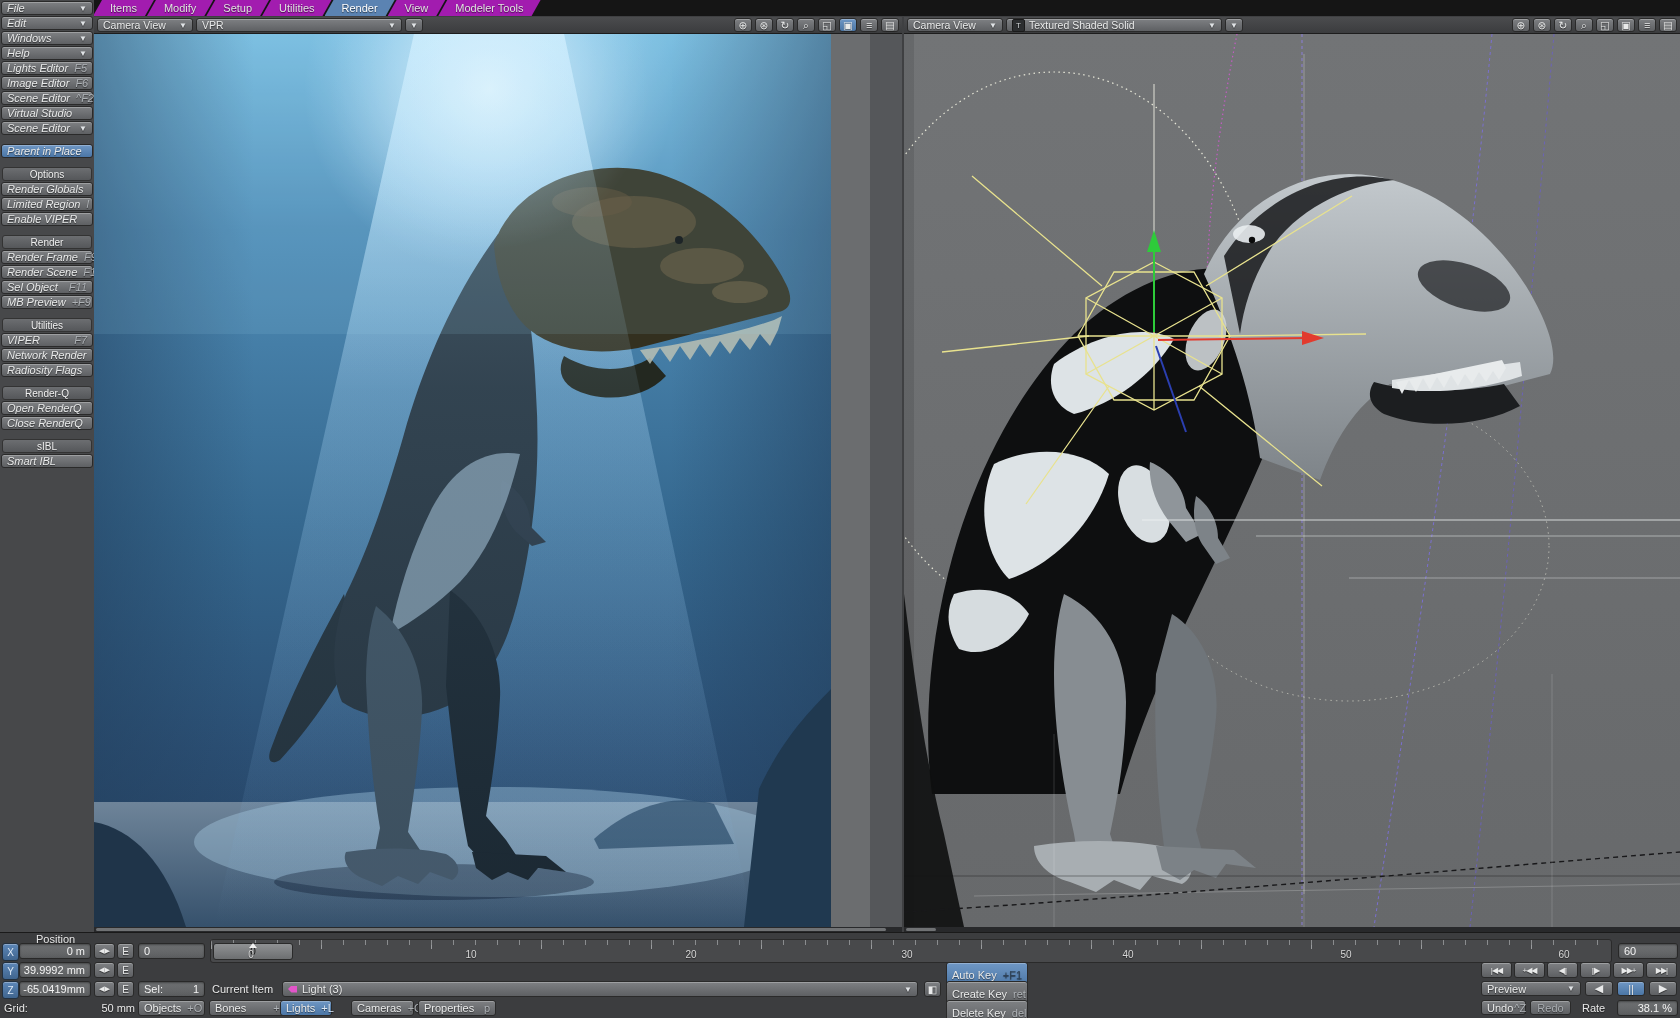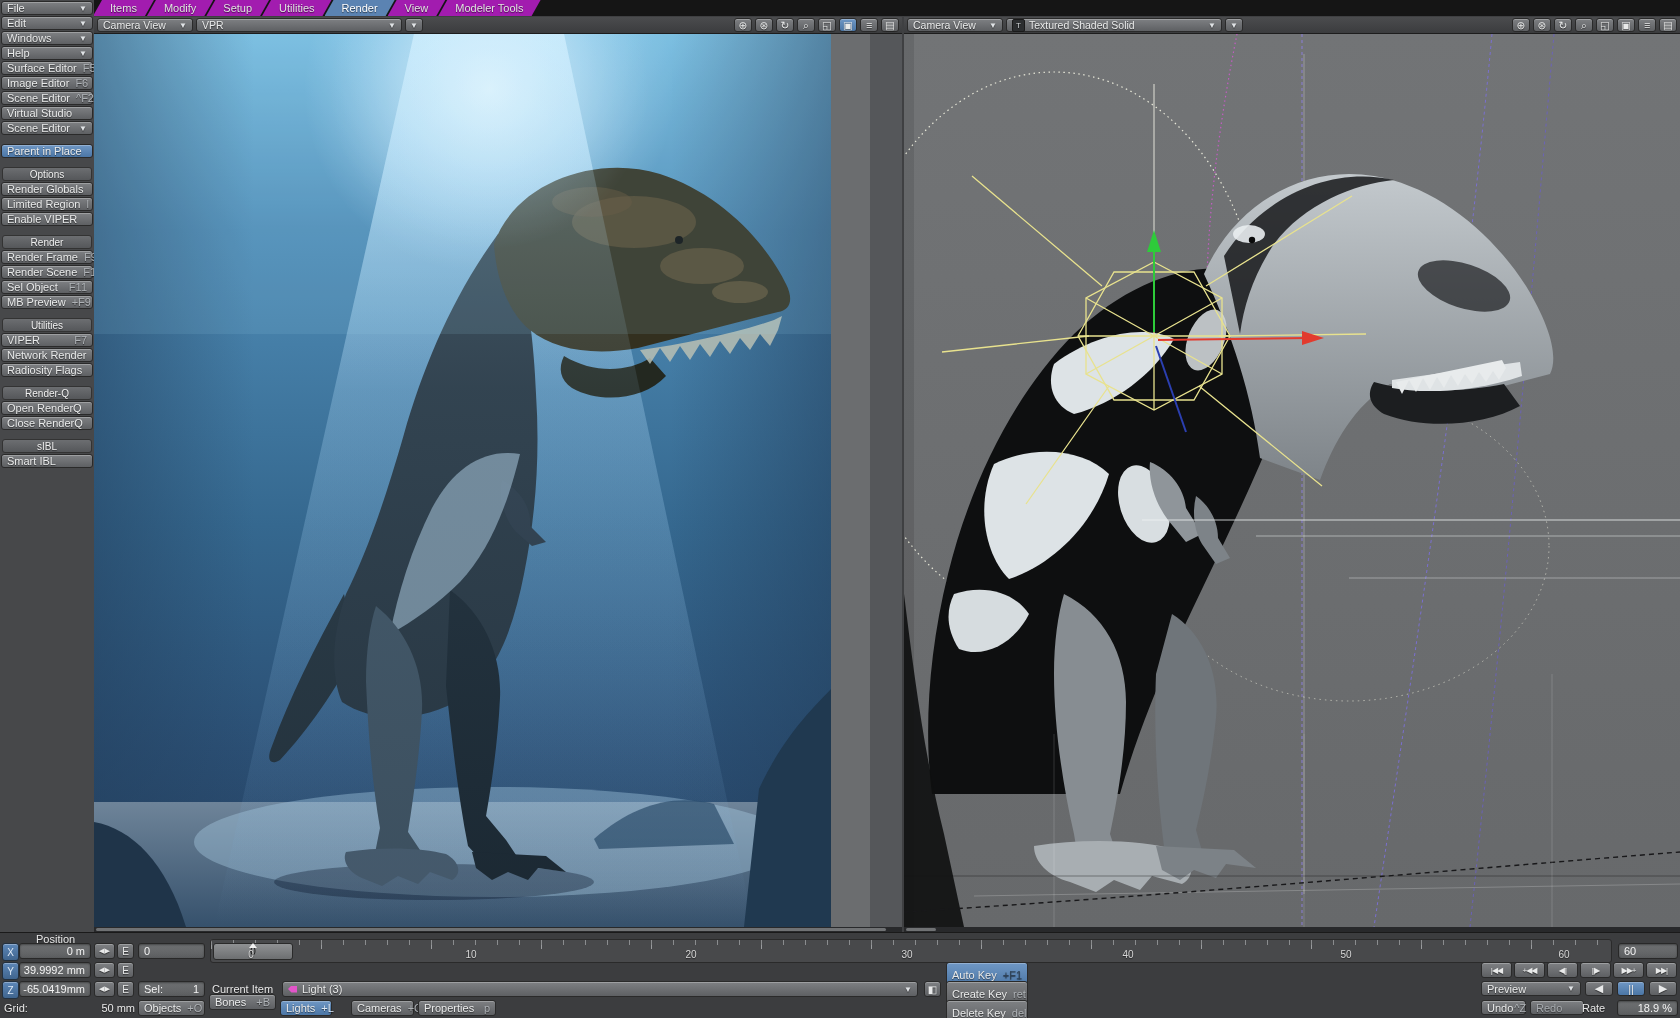--- a/index.html
+++ b/index.html
@@ -7,21 +7,21 @@
        font-family:"Liberation Sans",sans-serif;color:#e8e8e8;user-select:none;}
   .btn{background:linear-gradient(#7e8083,#5e6063);border:1px solid #2a2a2a;border-radius:3px;
        box-shadow:inset 0 1px 0 rgba(255,255,255,.25);color:#e9eaea;
        text-shadow:0 1px 1px rgba(0,0,0,.55);font-size:11px;display:flex;align-items:center;
        padding:0 5px;height:15px;box-sizing:border-box;white-space:nowrap;}
   .btn .sc{margin-left:auto;color:#aeb2b6;padding-left:6px;}
   .blue{background:linear-gradient(#6f97c4,#4b76a6)!important;}
   .caret{font-size:8px;color:#dfe2e5;margin-left:auto;padding-left:6px;}
   
   #side{position:absolute;left:0;top:0;width:94px;bottom:0;background:#47484a;padding:1px 1px;box-sizing:border-box;}
-  #side .btn{height:14px;margin-bottom:1px;}
+  #side .btn{height:14px;margin-bottom:1px;font-style:italic;}
   #side .hdr{background:linear-gradient(#6c6e71,#55575a);border:1px solid #333;border-radius:3px;
        height:12px;margin:0 1px 1px;font-size:10px;display:flex;justify-content:center;align-items:center;
        color:#f0f0f0;text-shadow:0 1px 1px rgba(0,0,0,.5);}
   .gap{height:8px;}
   
   #tabbar{position:absolute;left:94px;top:0;right:0;height:16px;background:#151515;display:flex;padding-left:6px;}
   .tab{position:relative;height:16px;line-height:16px;padding:0 17px;color:#e2e2e2;font-size:11px;
        background:#a21caf;clip-path:polygon(9px 0,100% 0,calc(100% - 9px) 100%,0 100%);
        margin-left:-7px;text-shadow:0 1px 1px rgba(0,0,0,.6);}
   .tab.active{background:#5b83b2;color:#fff;z-index:2;}
@@ -93,21 +93,21 @@
       </div>
     <div class="btn">
         <span>Windows</span>
         <span class="caret">▼</span>
       </div>
     <div class="btn">
         <span>Help</span>
         <span class="caret">▼</span>
       </div>
     <div class="btn">
-        <span>Surface Editor</span>
+        <span>Lights Editor</span>
         <span class="sc">F5</span>
       </div>
     <div class="btn">
         <span>Image Editor</span>
         <span class="sc">F6</span>
       </div>
     <div class="btn">
         <span>Scene Editor</span>
         <span class="sc">^F2</span>
       </div>
@@ -472,21 +472,21 @@
     <div class="abs btn" style="left:1585px;top:48px;width:28px;justify-content:center">◀</div>
     <div class="abs btn blue" style="left:1617px;top:48px;width:28px;justify-content:center">||</div>
     <div class="abs btn" style="left:1649px;top:48px;width:28px;justify-content:center">▶</div>
 
     <div class="abs lbl" style="left:4px;top:69px">Grid:</div>
     <div class="abs lbl" style="left:60px;top:69px;width:75px;text-align:right">50 mm</div>
     <div class="abs btn" style="left:138px;top:67px;width:67px;height:16px">
         <span>Objects</span>
         <span class="sc">+O</span>
       </div>
-    <div class="abs btn" style="left:209px;top:61px;width:67px;height:16px">
+    <div class="abs btn" style="left:209px;top:67px;width:84px;height:16px">
         <span>Bones</span>
         <span class="sc">+B</span>
       </div>
     <div class="abs btn blue" style="left:280px;top:67px;width:52px;height:16px">
         <span>Lights</span>
         <span class="sc" style="color:#dce8f5">+L</span>
       </div>
     <div class="abs btn" style="left:351px;top:67px;width:63px;height:16px">
         <span>Cameras</span>
         <span class="sc">+C</span>
@@ -496,19 +496,19 @@
         <span class="sc">p</span>
       </div>
     <div class="abs btn keybtn" style="left:946px;top:67px">
         <span>Delete Key</span>
         <span class="sc">del</span>
       </div>
     <div class="abs btn" style="left:1481px;top:67px;width:45px">
         <span>Undo</span>
         <span class="sc" style="padding-left:1px">^Z</span>
       </div>
-    <div class="abs btn" style="left:1530px;top:67px;width:54px;color:#9a9ea2;">
+    <div class="abs btn" style="left:1530px;top:67px;width:41px;color:#9a9ea2;justify-content:center">
         <span class="dim">Redo</span>
       </div>
     <div class="abs lbl" style="left:1582px;top:69px">Rate</div>
-    <div class="abs field" style="left:1617px;top:67px;width:61px;justify-content:flex-end">18.9 %</div>
+    <div class="abs field" style="left:1617px;top:67px;width:61px;justify-content:flex-end">38.1 %</div>
   </div>
 </div>
 
 </body></html>

